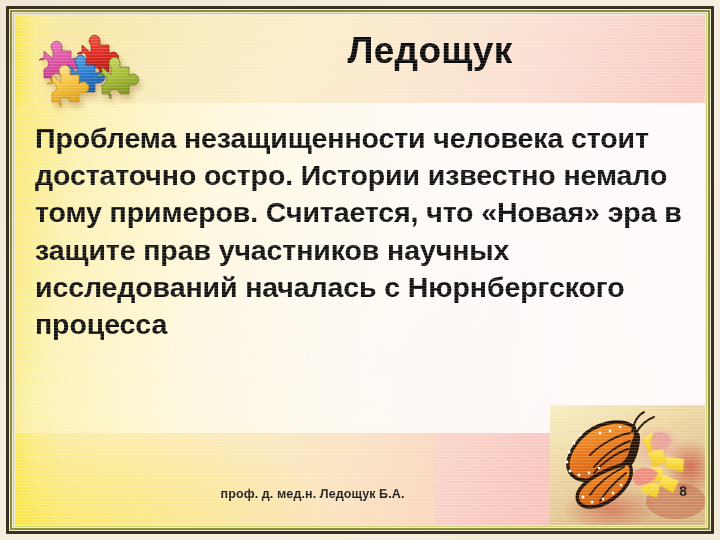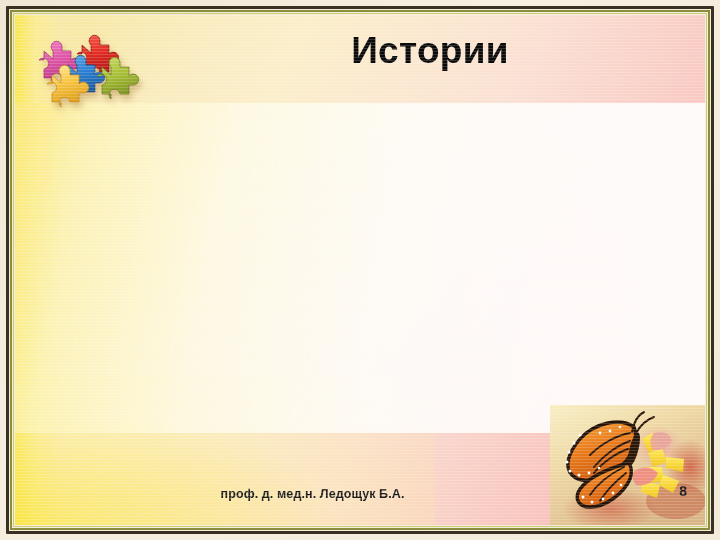--- a/index.html
+++ b/index.html
@@ -262,22 +262,23 @@
 
           <path d="M20,30
                    l0,-8 a5.5,5.5 0 1 1 9,-5 l0,5 l9,0 l0,9
                    a5.5,5.5 0 1 1 5,9 l-5,0 l0,9 l-9,0
                    a5.5,5.5 0 1 0 -9,5 l0,-5 l-9,0 l0,-9
                    a5.5,5.5 0 1 0 -5,-9 l5,0 l0,-9 z" fill="url(#gYellow)" stroke="#c98c12" stroke-width="0.8" transform="translate(16,30)"></path>
         </g>
       </svg>
     </div>
 
-    <div class="title">Истории</div>
-
+    <div class="title">Ледощук</div>
+
+    <div class="body-copy">Проблема незащищенности человека стоит достаточно остро. Истории известно немало тому примеров. Считается, что «Новая» эра в защите прав участников научных исследований началась с Нюрнбергского процесса</div>
 
     <div class="photo">
       <svg viewBox="0 0 155 120" width="155" height="120" aria-hidden="true">
         <defs>
           <linearGradient id="bgPhoto" x1="0" y1="0" x2="0.6" y2="1">
             <stop offset="0%" stop-color="#f8eec4"></stop>
             <stop offset="40%" stop-color="#efd9a5"></stop>
             <stop offset="100%" stop-color="#d9b688"></stop>
           </linearGradient>
           <radialGradient id="blurFlower" cx="0.5" cy="0.5" r="0.5">

